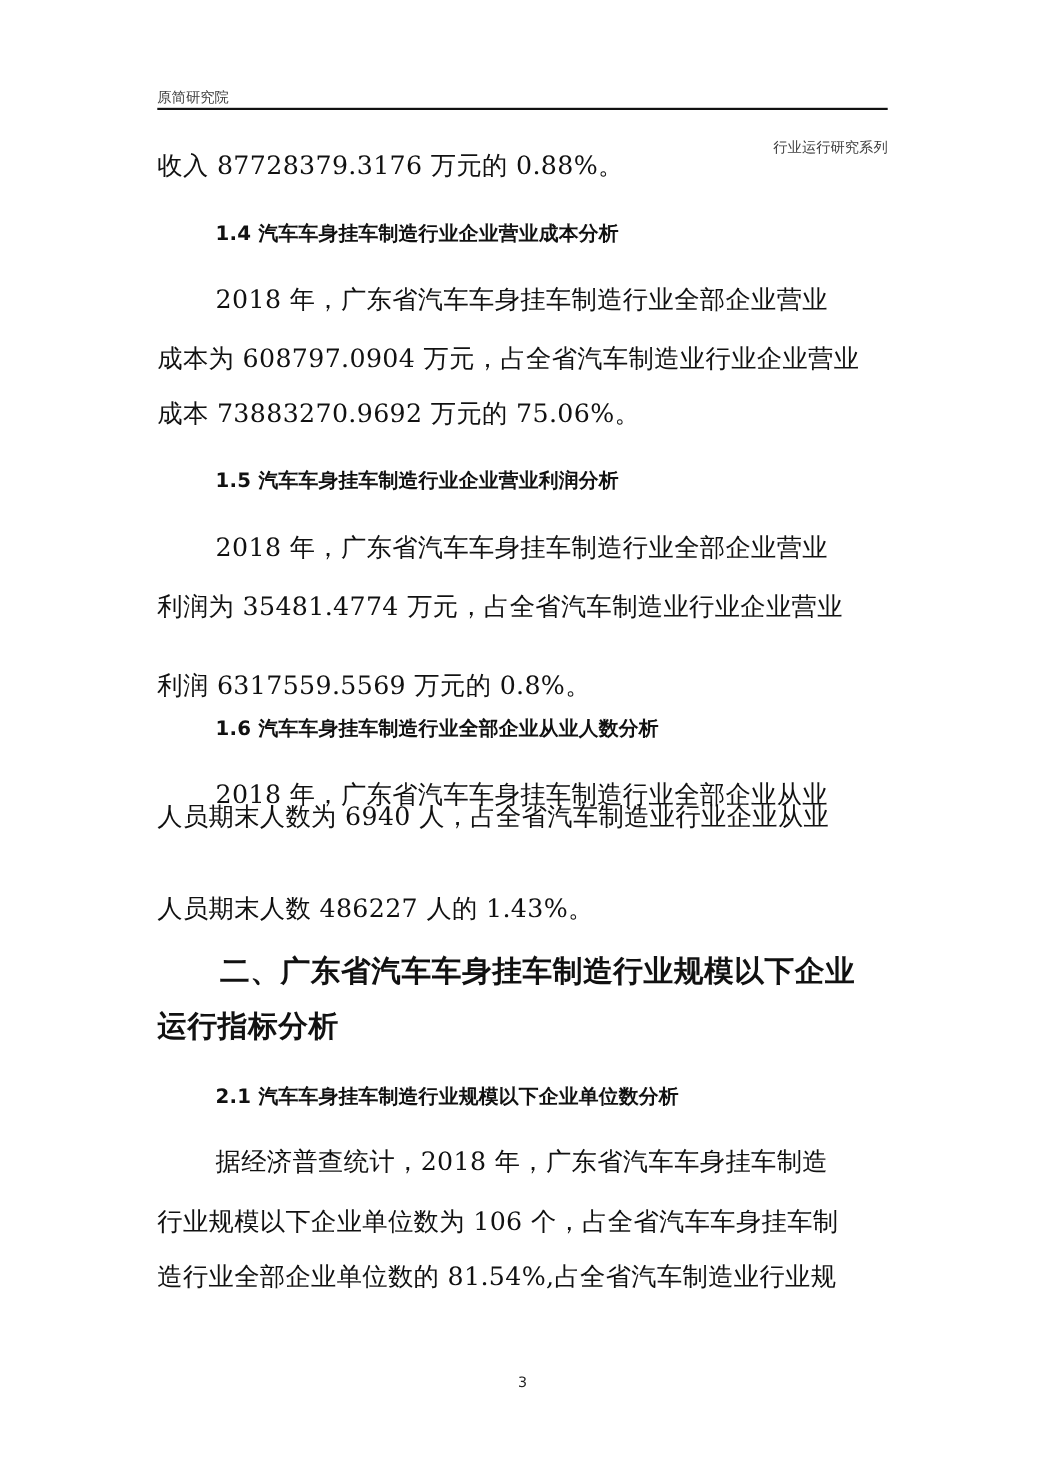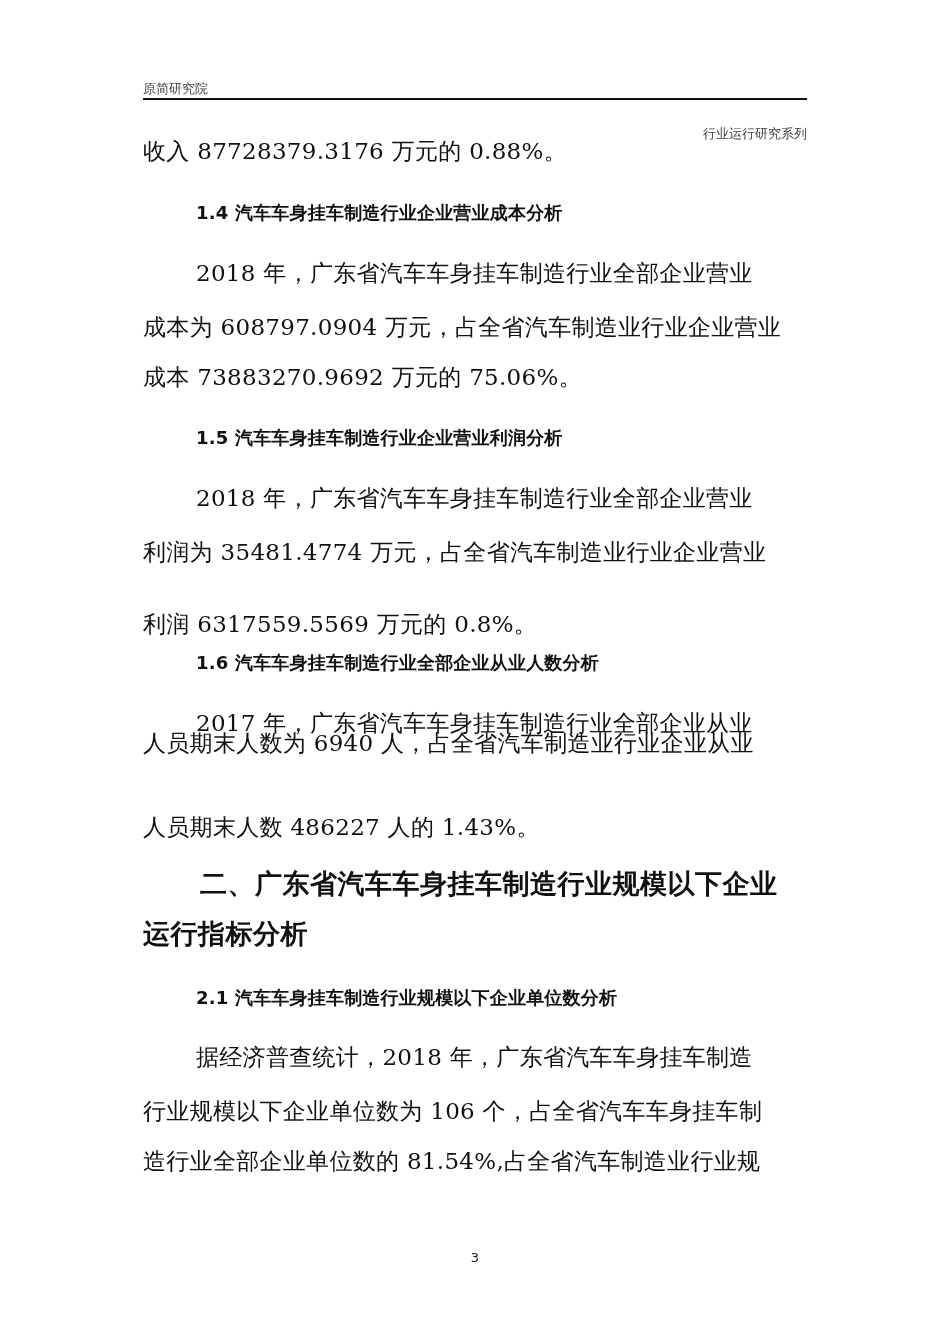--- a/index.html
+++ b/index.html
@@ -34,21 +34,21 @@
     <div class="line ind" style="top:262px;">2018 年，广东省汽车车身挂车制造行业全部企业营业</div>
     <div class="line" style="top:316px;">成本为 608797.0904 万元，占全省汽车制造业行业企业营业</div>
     <div class="line" style="top:366px;">成本 73883270.9692 万元的 75.06%。</div>
 
     <div class="line ind h2" style="top:426px;">1.5 汽车车身挂车制造行业企业营业利润分析</div>
     <div class="line ind" style="top:487px;">2018 年，广东省汽车车身挂车制造行业全部企业营业</div>
     <div class="line" style="top:541px;">利润为 35481.4774 万元，占全省汽车制造业行业企业营业</div>
     <div class="line" style="top:593px;margin-top:20px;">利润 6317559.5569 万元的 0.8%。</div>
 
     <div class="line ind h2" style="top:651px;text-align:right;">1.6 汽车车身挂车制造行业全部企业从业人数分析</div>
-    <div class="line ind" style="top:712px;">2017 年，广东省汽车车身挂车制造行业全部企业从业</div>
+    <div class="line ind" style="top:712px;">2018 年，广东省汽车车身挂车制造行业全部企业从业</div>
     <div class="line" style="top:732px;text-align:center;">人员期末人数为 6940 人，占全省汽车制造业行业企业从业</div>
     <div class="line" style="top:816px;">人员期末人数 486227 人的 1.43%。</div>
 
     <div class="line h1" style="top:872px; left:200px;">二、广东省汽车车身挂车制造行业规模以下企业</div>
     <div class="line h1" style="top:922px;">运行指标分析</div>
 
     <div class="line ind h2" style="top:986px;">2.1 汽车车身挂车制造行业规模以下企业单位数分析</div>
     <div class="line ind" style="top:1046px;">据经济普查统计，2018 年，广东省汽车车身挂车制造</div>
     <div class="line" style="top:1100px;">行业规模以下企业单位数为 106 个，占全省汽车车身挂车制</div>
     <div class="line" style="top:1150px;">造行业全部企业单位数的 81.54%,占全省汽车制造业行业规</div>

